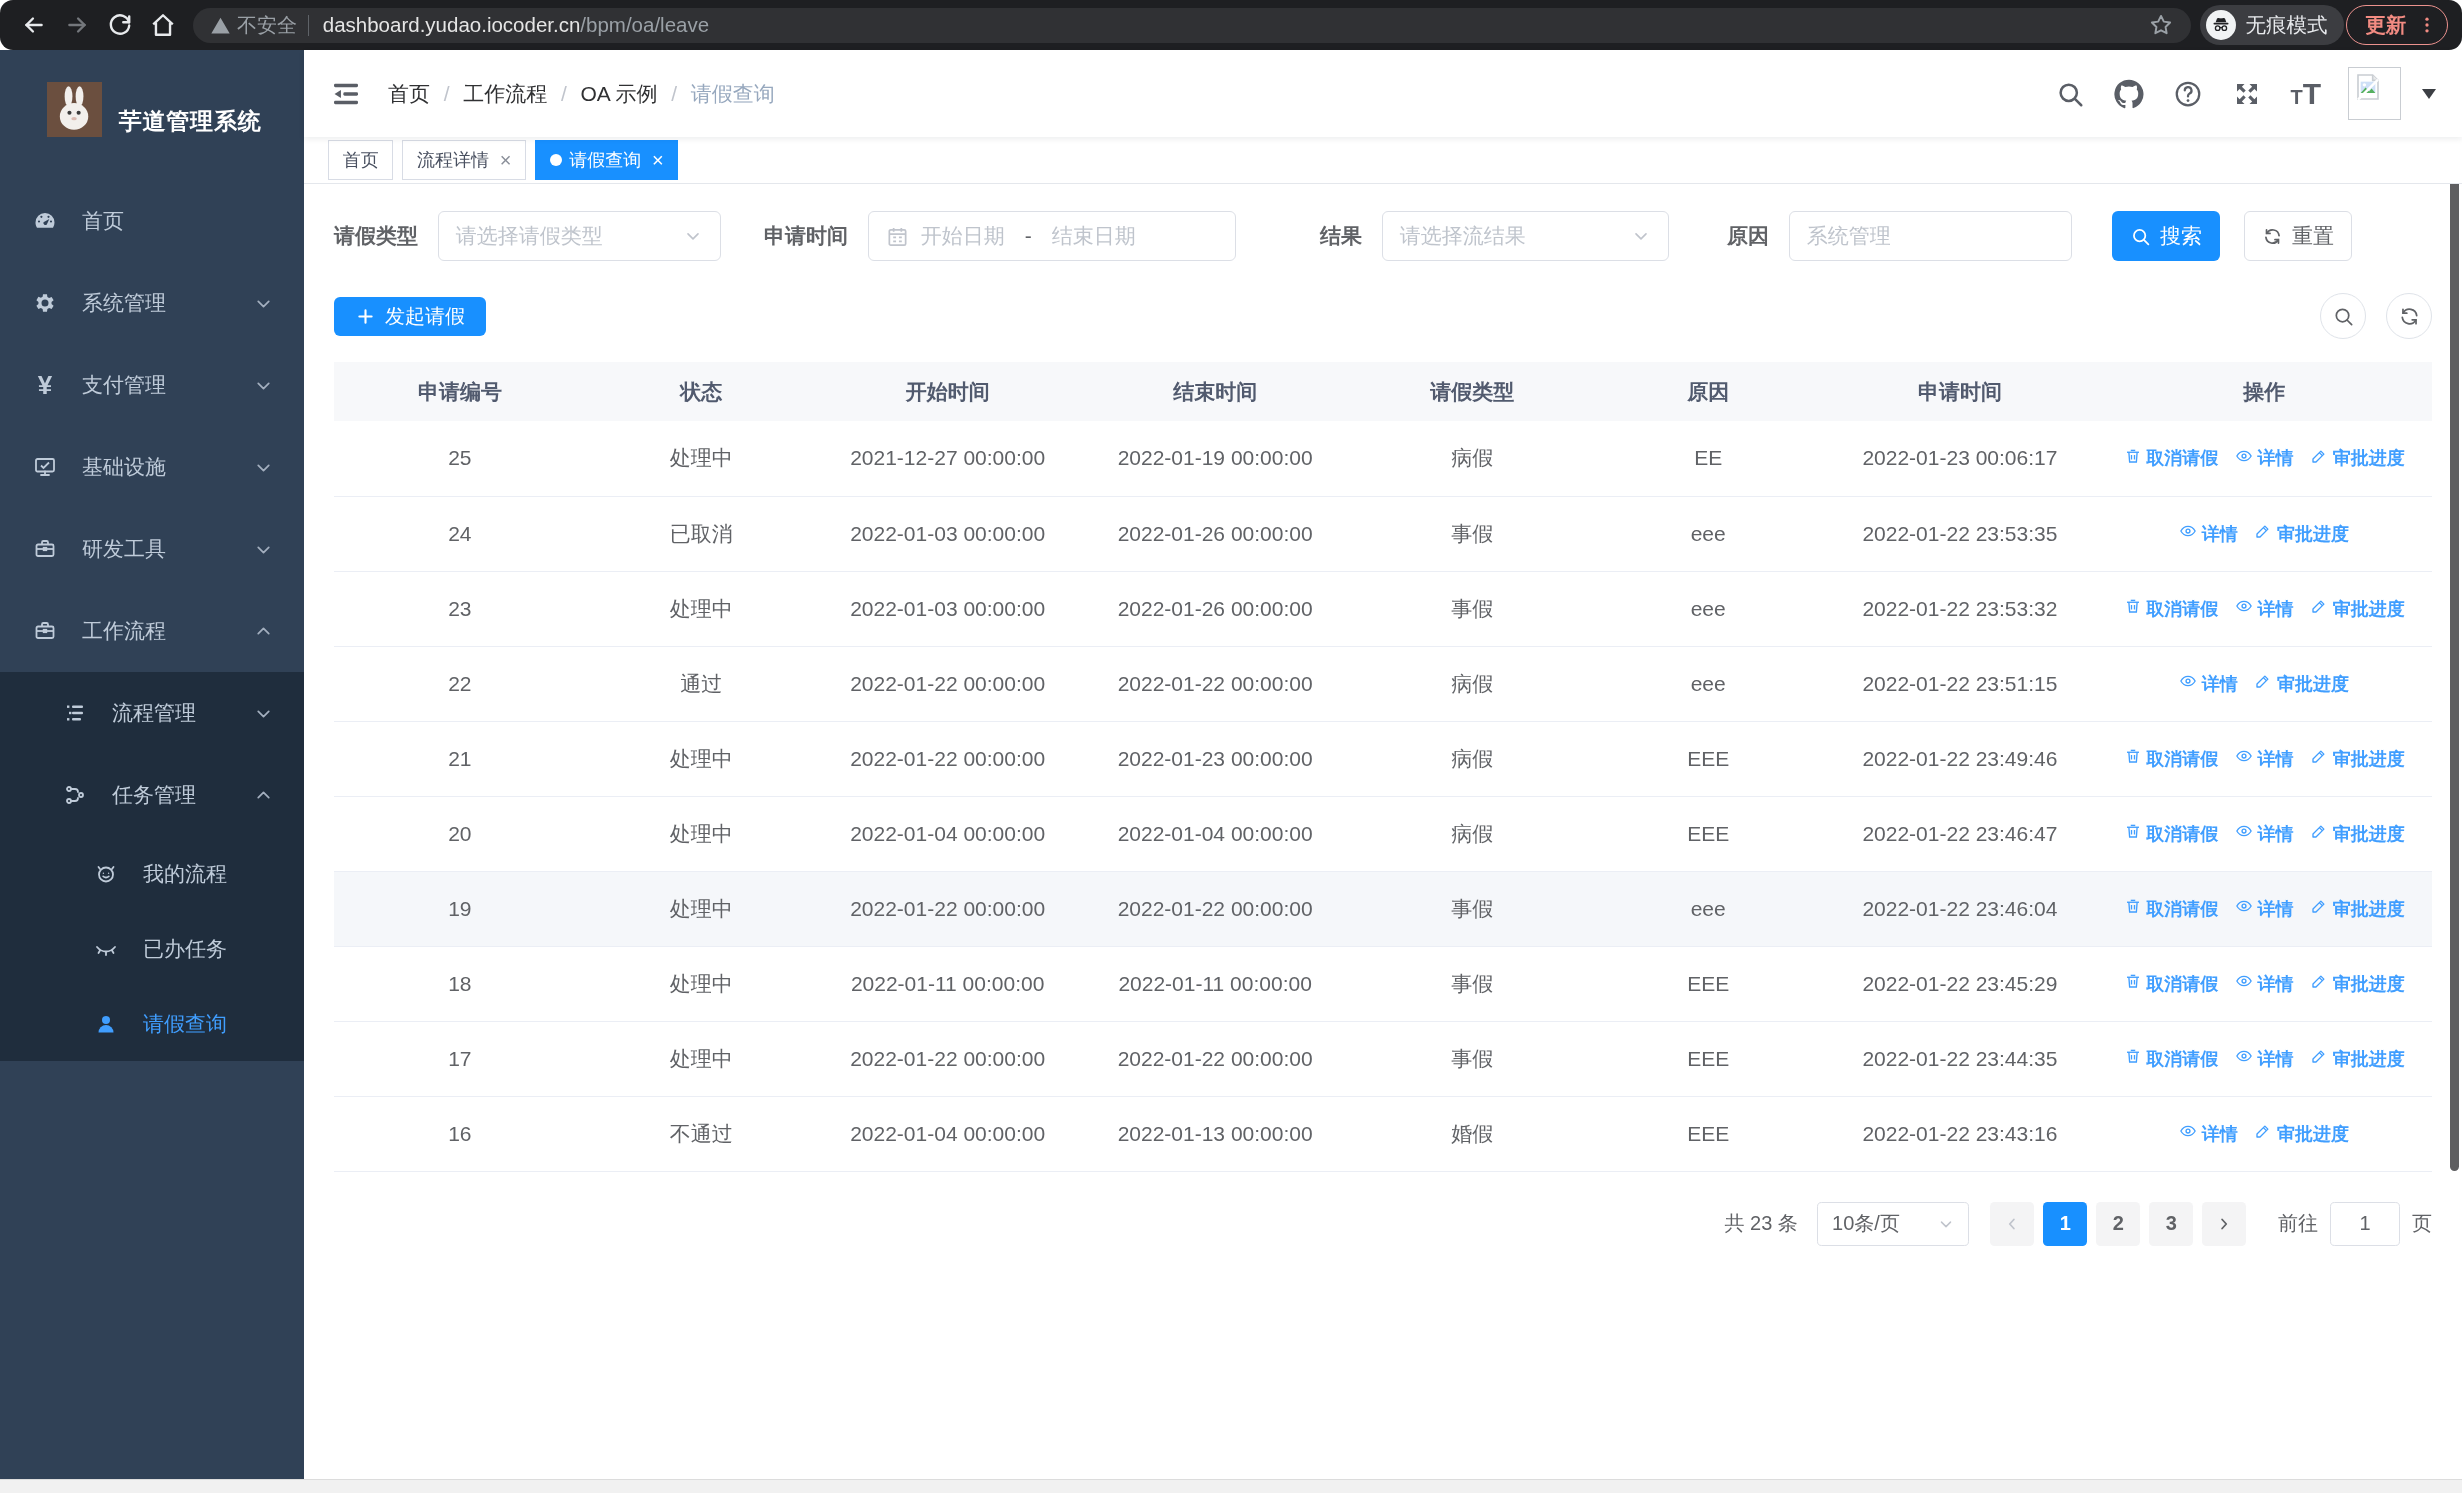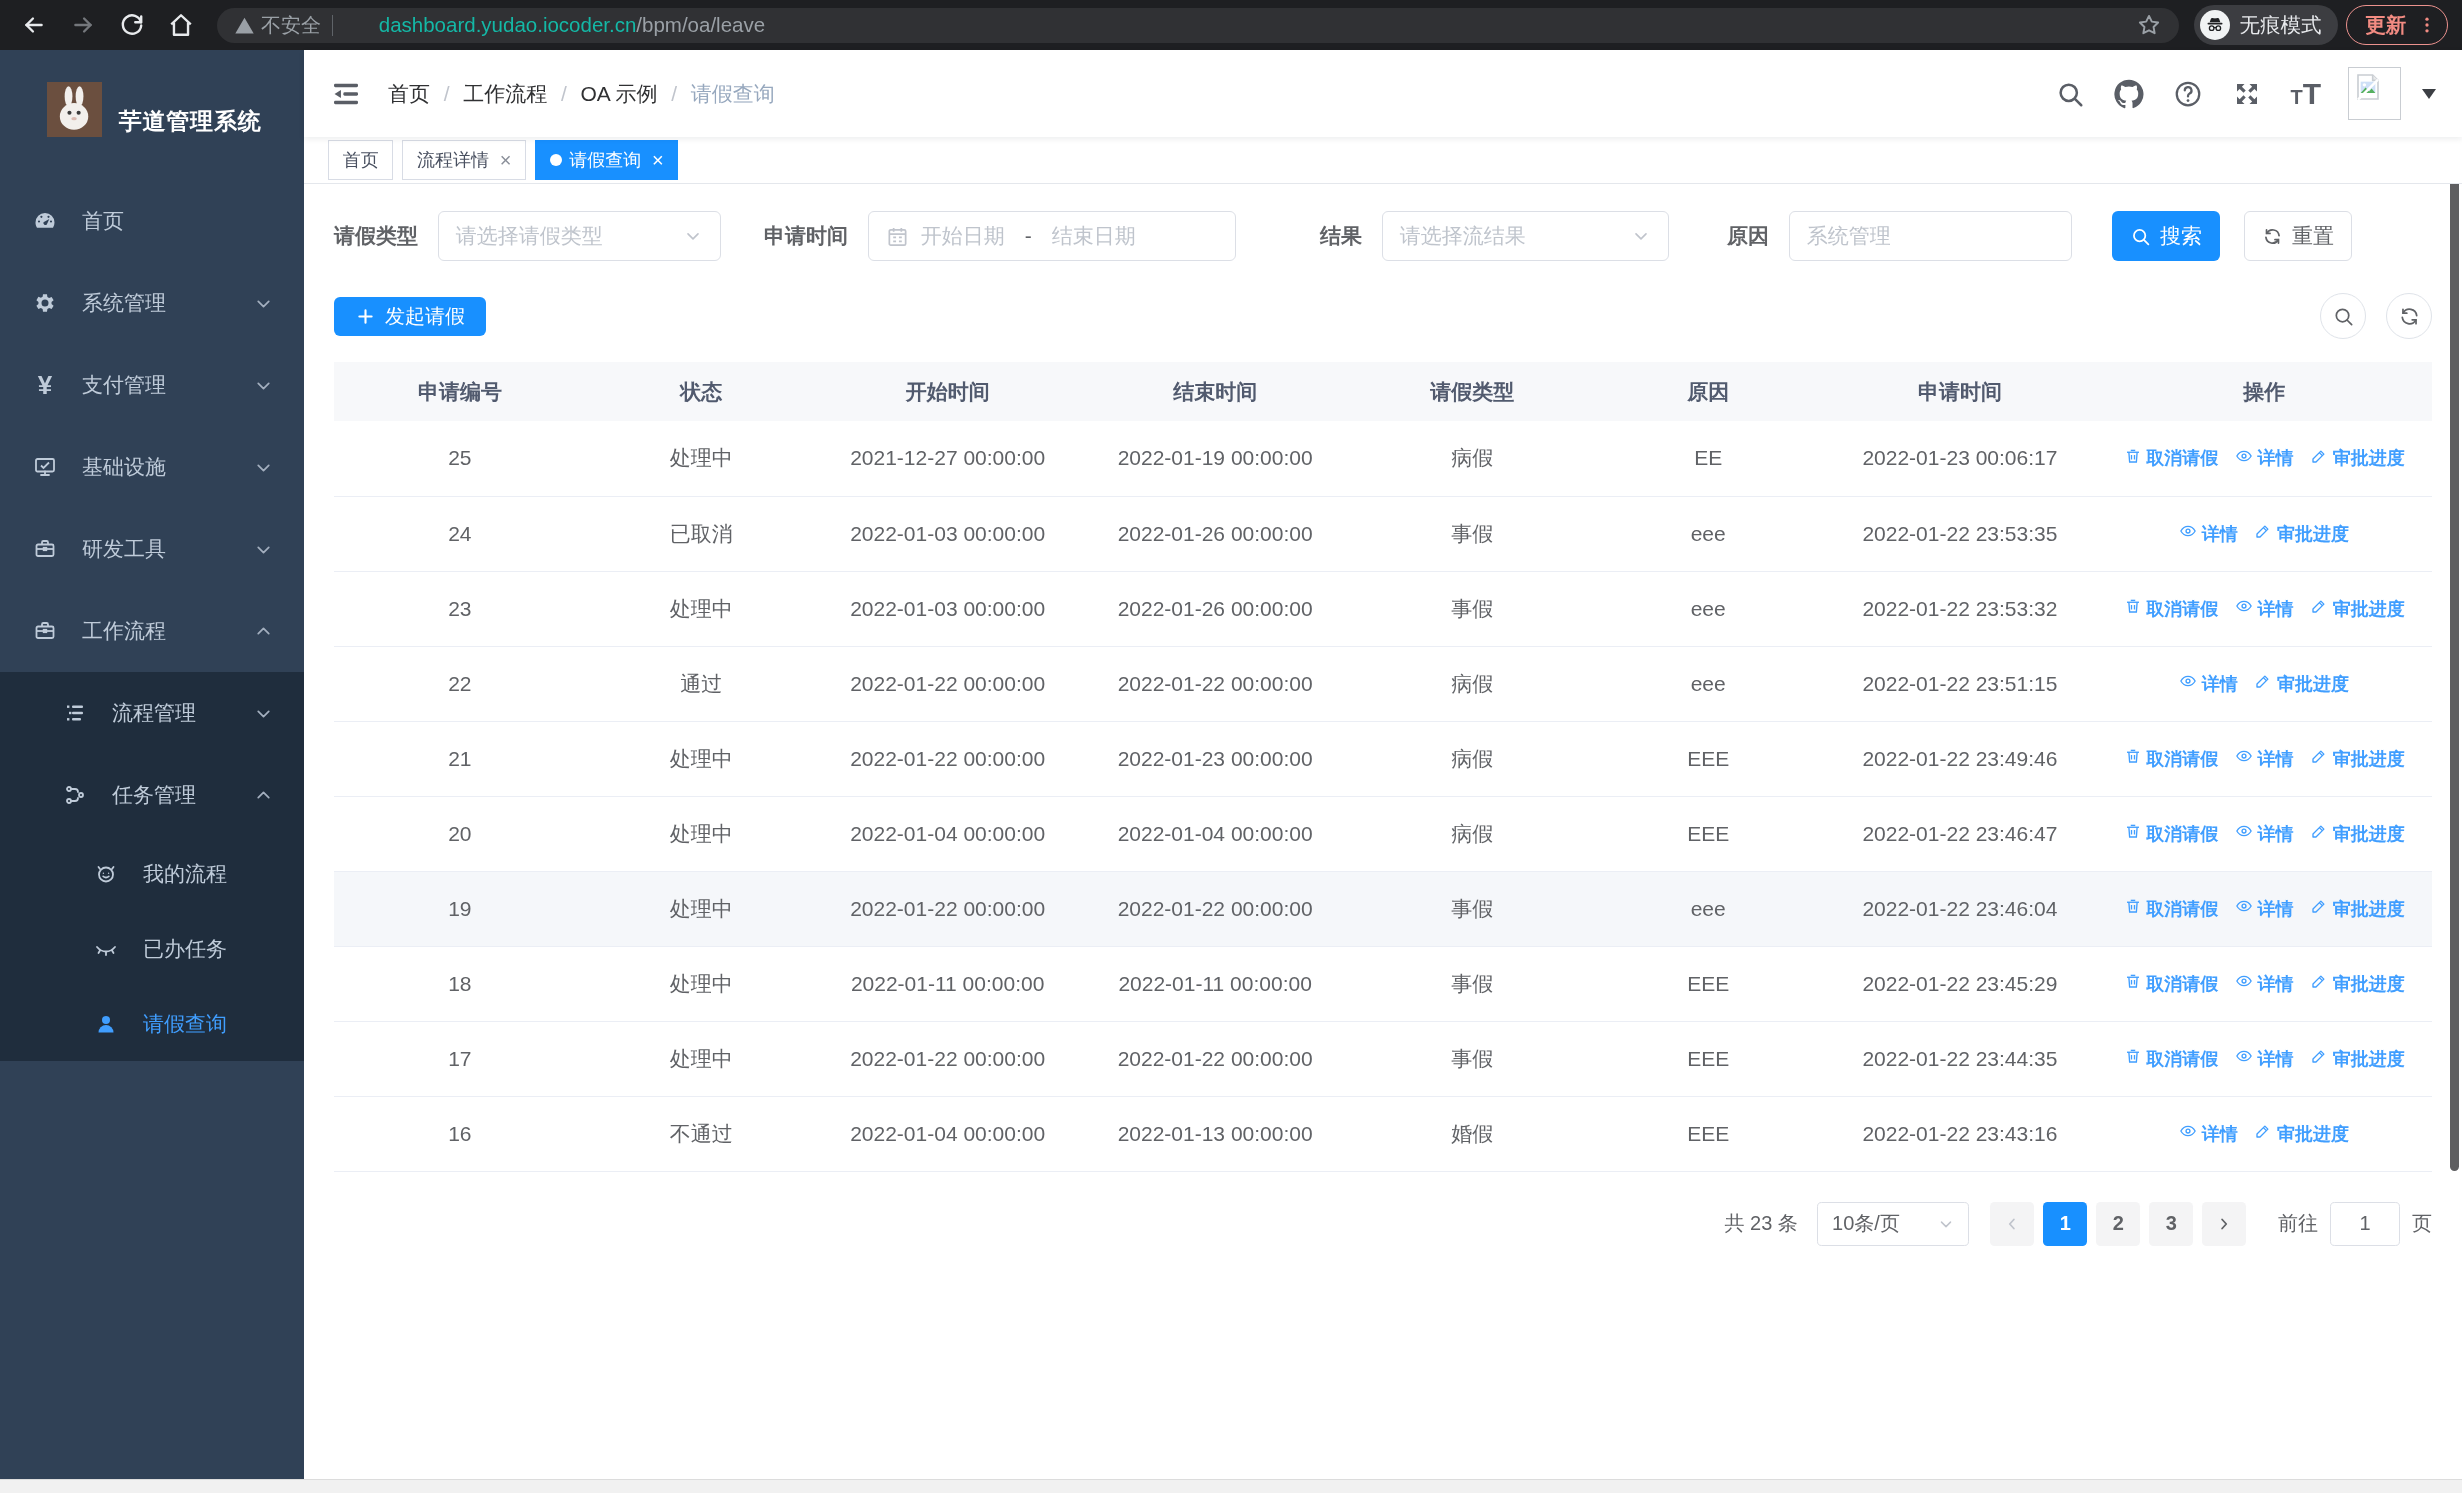--- a/index.html
+++ b/index.html
@@ -1,30 +1,30 @@
 <!DOCTYPE html>
 <html style="font-size:12px"><head>
 <meta charset="utf-8">
 <style>
   * { margin:0; padding:0; box-sizing:border-box; }
   html,body { width:2462px; height:1494px; font-family:"Liberation Sans","DejaVu Sans",sans-serif; background:#fff; overflow:hidden; }
   .screen { position:relative; width:2462px; height:1494px; overflow:hidden; }
 
   
-  .browser-bar { height:50px; background:#1e1f22; display:flex; align-items:center; padding:0 13.7px; gap:8px; }
+  .browser-bar { height:50px; background:#1e1f22; display:flex; align-items:center; padding:0 13.7px; gap:2px;border-radius:13px; }
   .bnav { width:41px; height:41px; display:flex; align-items:center; justify-content:center; color:#e8eaed; flex:0 0 auto; border-radius:50%; }
   .bnav svg { width:26px; height:26px; }
   .bnav.dim { color:#74777c; }
   .url-pill { flex:1; height:35px; background:#303134; border-radius:17.5px; display:flex; align-items:center; padding:0 16.7px; margin:0 7.6px; min-width:0; }
   .url-pill .sec-icon { width:21px; height:21px; color:#9aa0a6; flex:0 0 auto; }
   .url-pill .sec-icon svg { width:21px; height:21px; }
   .sec-label { color:#9aa0a6; font-size:20px; margin:0 10.6px 0 6px; }
   .url-divider { width:1.5px; height:21px; background:#5f6368; margin-right:13.7px; }
   .url-text { font-size:20.5px; white-space:nowrap; overflow:hidden; }
-  .url-text .host { color:#14b8a6;margin-left:32px; }
+  .url-text .host { color:#e5e5e5; }
   .url-text .path { color:#9aa0a6; }
   .url-spacer { flex:1; }
   .star-btn { color:#9aa0a6; width:26px; height:26px; }
   .star-btn svg { width:26px; height:26px; }
   .incog { height:40px; background:#3c3d41; border-radius:20px; display:flex; align-items:center; padding:0 16.7px 0 6px; gap:9px; flex:0 0 auto; }
   .incog-circle { width:30px; height:30px; border-radius:50%; background:#f1f3f4; color:#202124; display:flex; align-items:center; justify-content:center; }
   .incog-circle svg { width:20px; height:20px; }
   .incog-label { color:#e8eaed; font-size:20.5px; }
   .update-pill { height:40px; border:1.5px solid #ec928e; border-radius:20px; display:flex; align-items:center; padding:0 10.6px 0 18px; gap:10.6px; color:#f28b82; flex:0 0 auto; }
   .update-label { font-size:20.5px; font-weight:700; }

